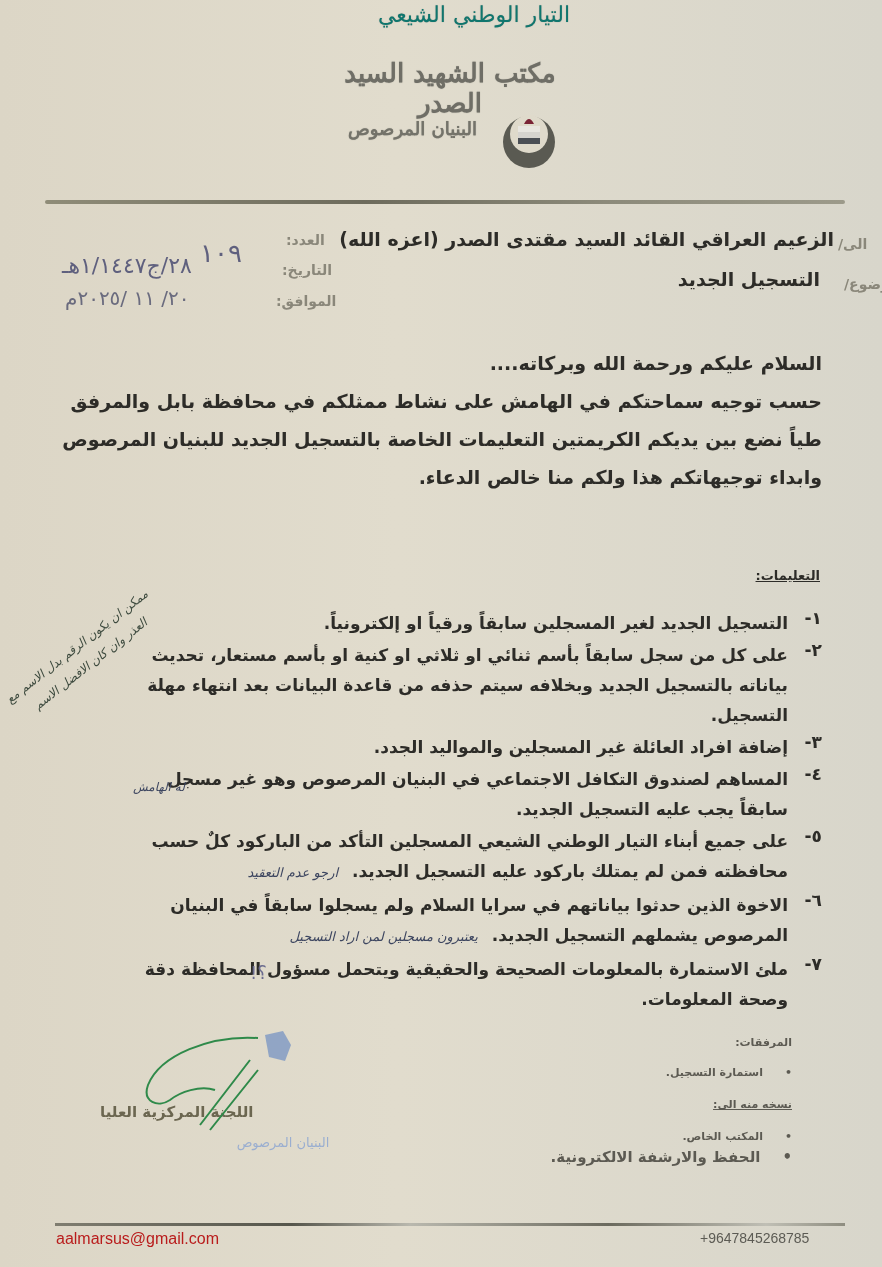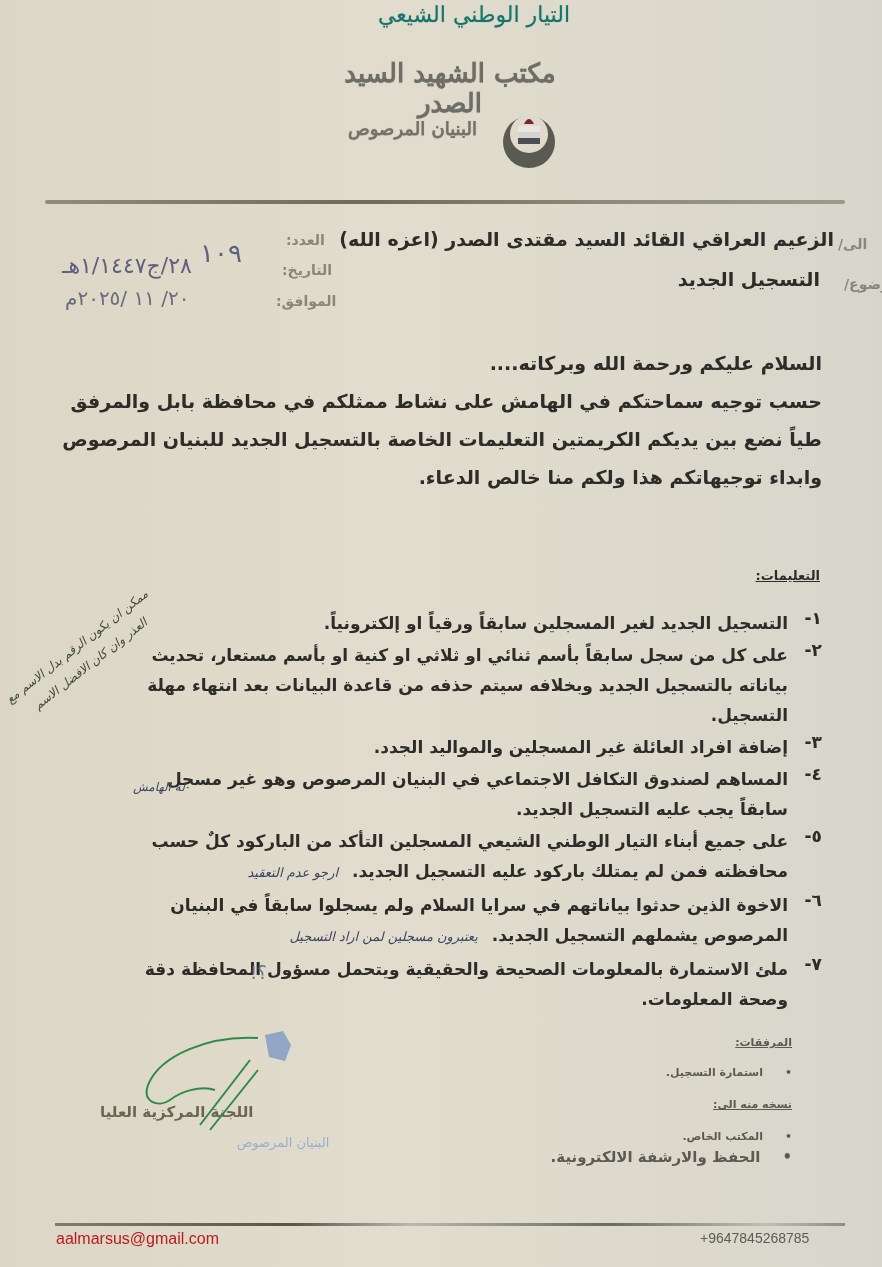--- a/index.html
+++ b/index.html
@@ -45,21 +45,21 @@
   .li .t { flex:1; line-height:30px; }
   .li .hn { font-family:"DejaVu Sans", sans-serif; font-weight:normal; font-size:13px; color:#3d4660; font-style:italic; margin-right:14px; }
 
   
   .margin-note { left:18px; top:610px; width:190px; height:190px; transform:rotate(-38deg); transform-origin:60% 40%; font-size:12px; color:#3d4a3e; line-height:22px; direction:rtl; text-align:center; font-style:italic; }
 
   .hw4 { left:133px; top:780px; font-size:12px; color:#3d4660; font-style:italic; }
   .hw7 { left:250px; top:962px; font-size:18px; color:#6a6b8e; }
 
   
-  .att-title { right:90px; top:1036px; font-size:11px; font-weight:bold; color:#5c5a52; text-decoration:underline; }
+  .att-title { right:90px; top:1036px; font-size:11px; font-weight:bold; color:#5c5a52; }
   .att-item { right:90px; top:1066px; font-size:11px; font-weight:bold; color:#5c5a52; }
   .cc-title { right:90px; top:1098px; font-size:11px; font-weight:bold; color:#5c5a52; text-decoration:underline; }
   .cc-item1 { right:90px; top:1130px; font-size:11px; font-weight:bold; color:#5c5a52; }
   .cc-item2 { right:90px; top:1148px; font-size:15px; font-weight:bold; color:#5c5a52; }
   .bullet { display:inline-block; margin-left:22px; }
 
   .stamp { left:225px; top:1015px; width:115px; height:140px; }
   .committee { left:100px; top:1103px; font-size:15px; font-weight:bold; color:#6b6650; white-space:nowrap; }
   .signature { left:140px; top:1030px; width:140px; height:110px; }
 

